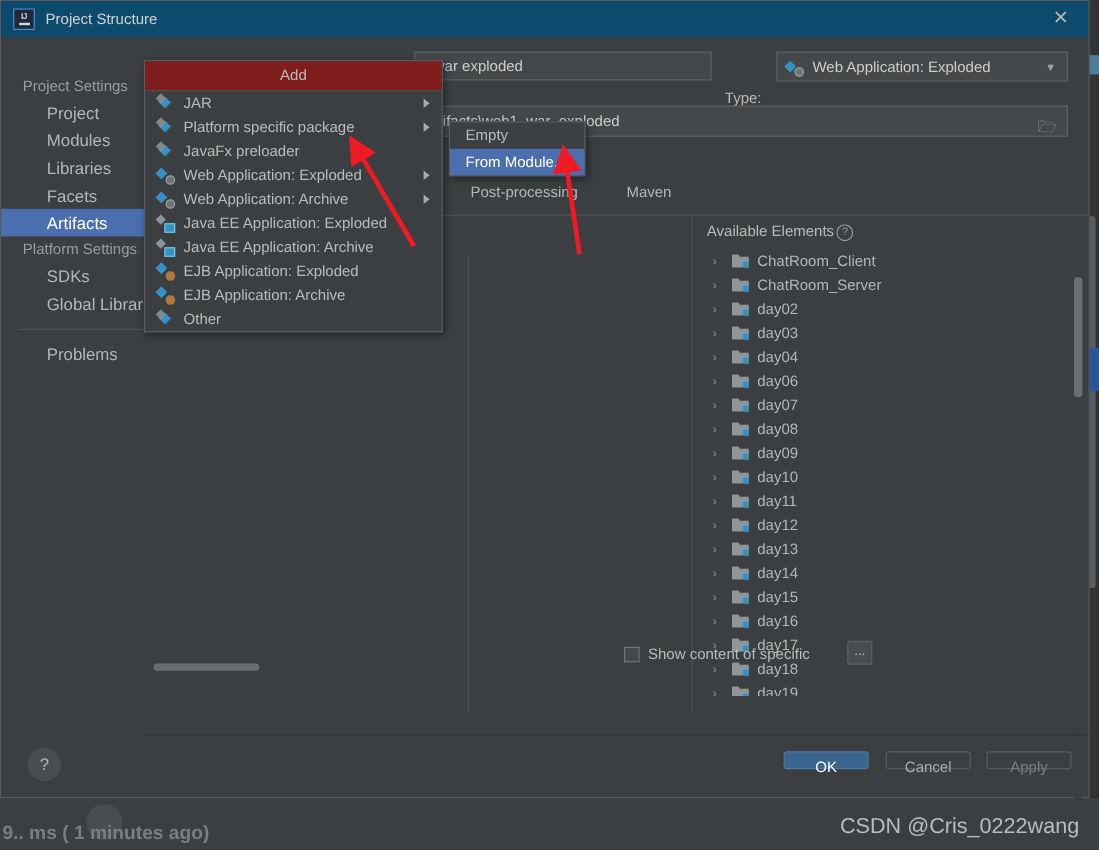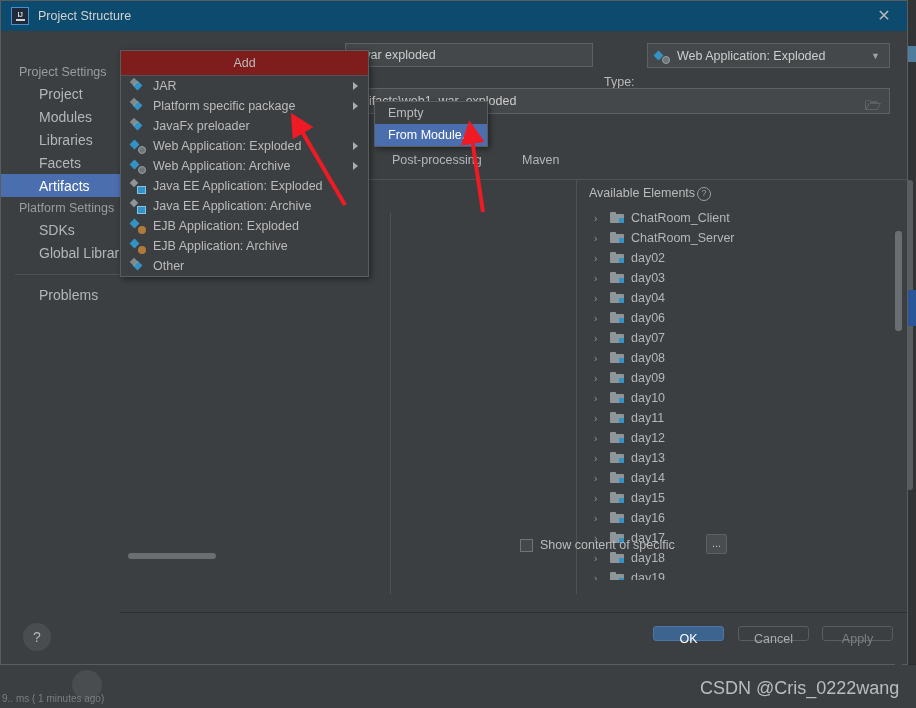--- a/index.html
+++ b/index.html
@@ -19,21 +19,21 @@
   }
 
   
   .bg-ide { position:absolute; inset:0; background:#2b2b2b; }
   .bg-gutter { position:absolute; left:0; top:0; width:14px; height:665px; background:#313335; }
   .bg-linenos { position:absolute; left:0; top:300px; width:14px; color:#606366; font-size:11px;
                 font-family:"Liberation Mono", monospace; line-height:40px; text-align:right; padding-right:2px;}
   .bg-editor { position:absolute; left:14px; top:0; right:0; height:665px; background:#3c3f41; }
   .bg-bottom-bar { position:absolute; left:0; bottom:0; width:100%; height:43px; background:#3c3f41;
                    border-top:1px solid #2b2b2b; }
-  .bg-status { position:absolute; left:2px; bottom:4px; font-size:10px; color:#7a7e80; white-space:nowrap;}
+  .bg-status { position:absolute; left:2px; bottom:4px; font-size:16px; color:#7a7e80; white-space:nowrap;font-weight:bold;}
   .bg-right-strip { position:absolute; right:0; top:0; width:18px; height:665px; background:#313335; }
   .bg-right-tab { position:absolute; right:0; top:46px; width:14px; height:16px; background:#4e7d9e; }
   .bg-right-green { position:absolute; right:2px; top:153px; width:10px; height:12px; color:#a9b7c6; font-size:10px;}
   .bg-scroll-track { position:absolute; right:3px; top:180px; width:7px; height:310px; background:#5a5d5f; border-radius:3px;}
   .bg-scroll-blue  { position:absolute; right:0px; top:290px; width:10px; height:36px; background:#2a5699; }
   .bg-green-dot { position:absolute; left:5px; top:82px; width:11px; height:11px; border-radius:50%; background:#4f9e4f;}
   .bg-circle { position:absolute; left:72px; bottom:8px; width:30px; height:30px; border-radius:50%; background:#4a4d4f;}
 
   
   .dialog {

